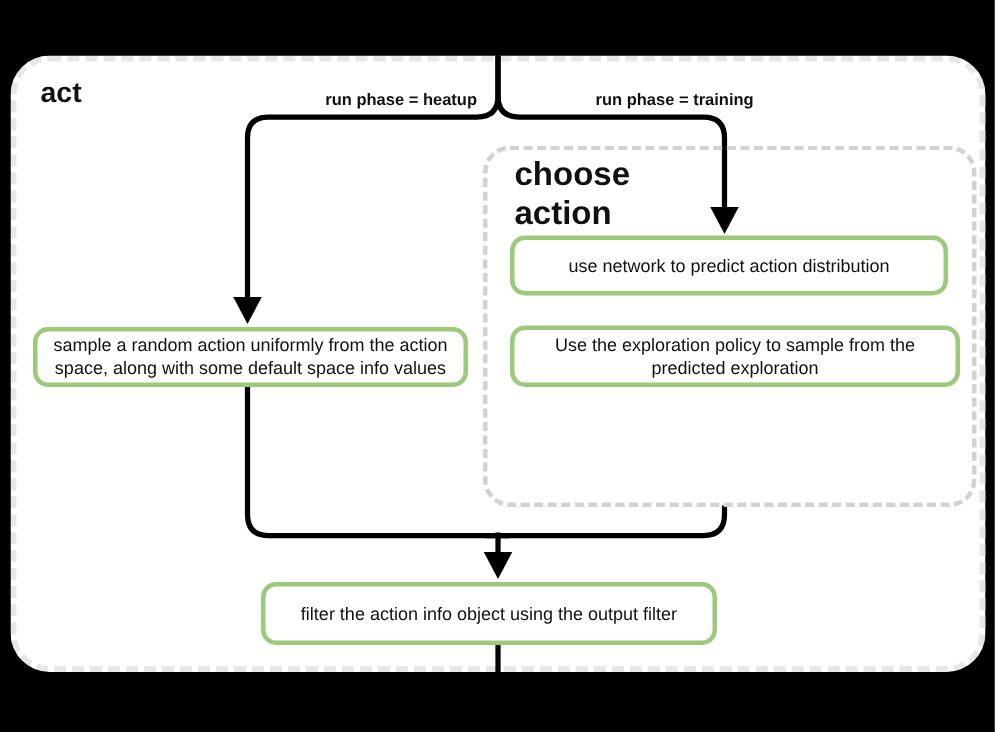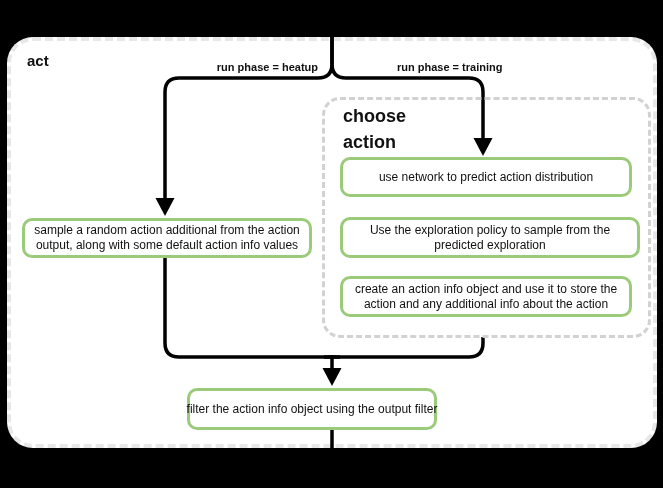--- a/index.html
+++ b/index.html
@@ -8,50 +8,50 @@
     --text:#111111;
   }
   html,body{margin:0;padding:0;}
   body{background:var(--background);font-family:"Liberation Sans","DejaVu Sans",sans-serif;}
   .stage{position:relative;width:663px;height:488px;background:var(--background);overflow:hidden;}
   .act-container{
     position:absolute;left:7px;top:37px;width:650px;height:411px;box-sizing:border-box;
     background:var(--surface);border:4px dashed var(--container-border);border-radius:26px;
   }
   .act-title{
-    position:absolute;left:27px;top:52px;font-size:15px;font-weight:bold;color:var(--text);
+    position:absolute;left:27px;top:52px;font-size:19px;font-weight:bold;color:var(--text);
   }
   svg.edges{position:absolute;left:0;top:0;pointer-events:none;}
   svg.edges path{stroke:var(--edge);stroke-width:3.5;fill:none;}
   svg.edges polygon{fill:var(--edge);stroke:none;}
   .edge-label{
     position:absolute;font-size:11px;font-weight:bold;color:var(--text);white-space:nowrap;
   }
   .edge-label.heatup{left:150px;top:61px;width:168px;text-align:right;}
   .edge-label.training{left:357px;top:61px;margin-left:40px;}
   .group{
     position:absolute;left:322px;top:97px;width:329px;height:241px;box-sizing:border-box;
     border:3px dashed var(--group-border);border-radius:18px;background:transparent;
   }
   .group-title{
-    position:absolute;left:343px;top:103px;width:110px;font-size:18px;font-weight:bold;
+    position:absolute;left:343px;top:103px;width:110px;font-size:22px;font-weight:bold;
     line-height:26px;color:var(--text);
   }
   .node{
     position:absolute;box-sizing:border-box;background:var(--surface);
     border:3px solid var(--node-border);border-radius:10px;
     display:flex;flex-direction:column;align-items:center;justify-content:center;
     text-align:center;font-size:12px;line-height:15px;color:var(--text);padding:2px 6px;
   }
   .node span{display:block;white-space:nowrap;}
   .node.predict{left:340px;top:157px;width:292px;height:40px;}
   .node.explore{left:340px;top:217px;width:300px;height:41px;}
   .node.action-info{left:340px;top:276px;width:292px;height:41px;}
   .node.sample{left:22px;top:218px;width:290px;height:40px;}
-  .node.filter{left:187px;top:388px;width:250px;height:42px;}
+  .node.filter{left:174px;top:388px;width:304px;height:42px;}
 </style>
 </head>
 <body>
 
 <div class="stage">
 
   <div class="act-container"></div>
 
   <svg class="edges" width="663" height="488" viewBox="0 0 663 488">
     <path d="M 332 37 L 332 64 Q 332 78 318 78 L 179 78 Q 165 78 165 92 L 165 198"></path>
@@ -71,35 +71,31 @@
 
   <div class="act-title">act</div>
 
   <div class="edge-label heatup">run phase = heatup</div>
   <div class="edge-label training">run phase = training</div>
 
   <div class="group"></div>
   <div class="group-title">choose action</div>
 
   <div class="node sample">
-    <span>sample a random action additional from the action</span>
-    <span>output, along with some default action info values</span>
+    <span>sample a random action uniformly from the action</span>
+    <span>space, along with some default space info values</span>
   </div>
 
   <div class="node predict">
     <span>use network to predict action distribution</span>
   </div>
 
   <div class="node explore">
     <span>Use the exploration policy to sample from the</span>
     <span>predicted exploration</span>
   </div>
 
-  <div class="node action-info">
-    <span>create an action info object and use it to store the</span>
-    <span>action and any additional info about the action</span>
-  </div>
 
   <div class="node filter">
     <span>filter the action info object using the output filter</span>
   </div>
 
 </div>
 
 </body></html>

